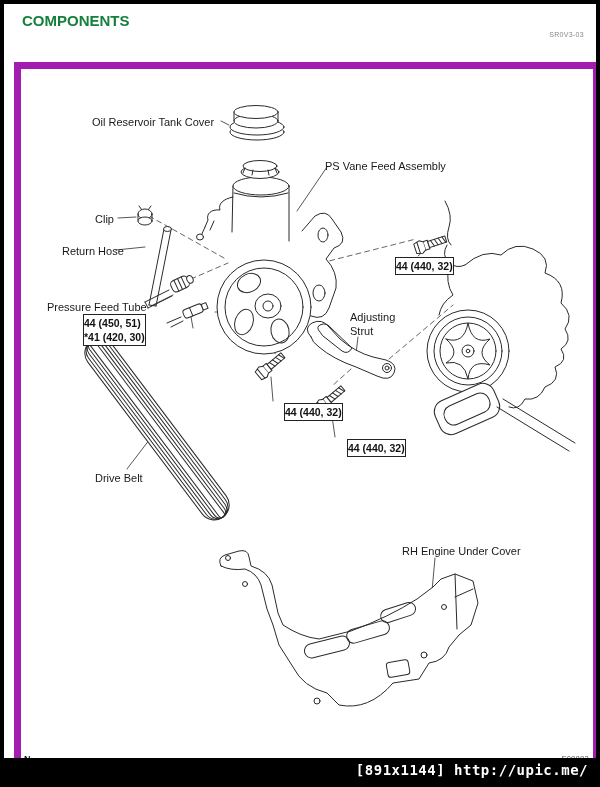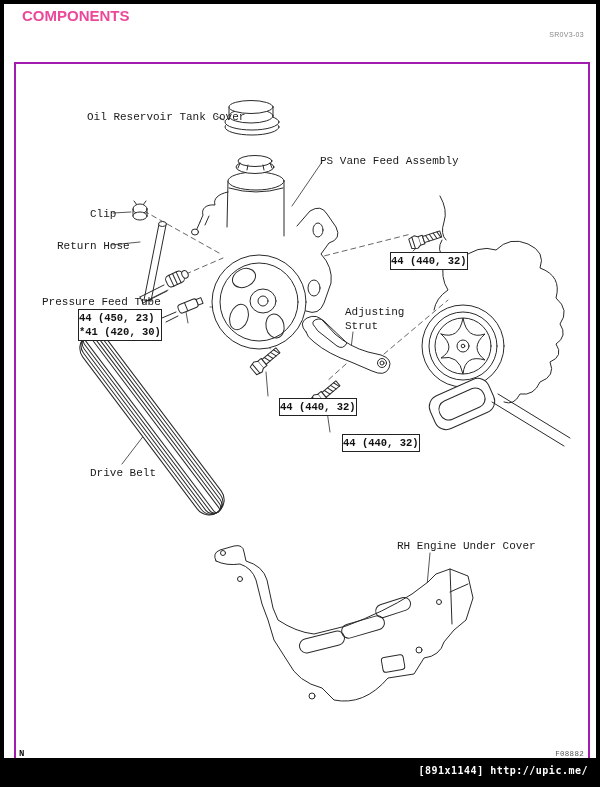--- a/index.html
+++ b/index.html
@@ -3,40 +3,40 @@
 <meta charset="utf-8">
 <style>
   html,body{margin:0;padding:0;background:#e8e8e8;}
   .page{
     position:relative;width:600px;height:787px;box-sizing:border-box;
     background:#fff;border:4px solid #000;overflow:hidden;
     font-family:"Liberation Sans",sans-serif;color:#111;
   }
   .header{position:absolute;left:18px;top:3px;}
   .title{font-size:18px;font-weight:bold;color:#000;letter-spacing:.2px;}
-  .subtitle{font-size:15px;font-weight:bold;color:#ec4899;}
+  .subtitle{font-size:15px;font-weight:bold;color:#15803d;margin-top:5px;}
   .doc-code{position:absolute;right:12px;top:27px;font-size:7px;color:#888;letter-spacing:.3px;}
-  .diagram{position:absolute;left:10px;top:58px;width:572px;height:696px;border:2px solid #a21caf;background:#fff;font-family:Liberation Mono, monospace;}
+  .diagram{position:absolute;left:10px;top:58px;width:572px;height:696px;border:7px solid #a21caf;background:#fff;}
   .art{position:absolute;left:0;top:0;}
   .lbl{position:absolute;font-size:11px;line-height:1.3;color:#1a1a1a;white-space:nowrap;}
   .lbl.wrap{white-space:normal;}
   .tq{
     position:absolute;border:1px solid #222;background:#fff;color:#111;
     font-size:10.5px;font-weight:bold;line-height:1.35;padding:1px 0;white-space:nowrap;margin-left:40px;
   }
   .legend{position:absolute;left:15px;top:634px;font-size:11px;color:#111;}
   .legend-row{margin-bottom:3px;display:flex;align-items:center;}
   .legend-box{display:inline-block;border:1px solid #222;padding:1px 5px;margin-right:4px;}
   .legend-sym{display:inline-block;width:13px;text-align:center;margin-right:2px;}
   .page-marker{position:absolute;left:3px;bottom:1px;font-size:9px;font-weight:bold;color:#111;}
   .figure-code{position:absolute;right:4px;bottom:2px;font-size:7.5px;color:#555;letter-spacing:.3px;}
   .watermark-bar{
     position:absolute;left:0;right:0;bottom:0;height:25px;background:#000;
     color:#fff;font-family:"DejaVu Sans Mono",monospace;font-weight:bold;
-    font-size:10px;line-height:25px;text-align:right;padding-right:8px;letter-spacing:.5px;
+    font-size:14px;line-height:25px;text-align:right;padding-right:8px;letter-spacing:.5px;
   }
 </style>
 </head>
 <body>
 
 <div class="page">
 
   <div class="header">
     <div class="subtitle">COMPONENTS</div>
   </div>
@@ -199,21 +199,21 @@
     <div class="lbl" style="left:71px;top:46px;">Oil Reservoir Tank Cover</div>
     <div class="lbl" style="left:304px;top:90px;">PS Vane Feed Assembly</div>
     <div class="lbl" style="left:74px;top:143px;">Clip</div>
     <div class="lbl" style="left:31px;top:175px;margin-left:10px;">Return Hose</div>
     <div class="lbl" style="left:26px;top:231px;">Pressure Feed Tube</div>
     <div class="lbl wrap" style="left:329px;top:241px;width:56px;">Adjusting Strut</div>
     <div class="lbl" style="left:74px;top:402px;">Drive Belt</div>
     <div class="lbl" style="left:381px;top:475px;">RH Engine Under Cover</div>
 
     <div class="tq" style="left:22px;top:245px;">
-      <div>44 (450, 23)</div>
+      <div>44 (450, 51)</div>
       <div>*41 (420, 30)</div>
     </div>
     <div class="tq" style="left:334px;top:188px;">44 (440, 32)</div>
     <div class="tq" style="left:223px;top:334px;">44 (440, 32)</div>
     <div class="tq" style="left:286px;top:370px;">44 (440, 32)</div>
 
 
     <div class="page-marker">N</div>
     <div class="figure-code">F08882</div>
   </div>

